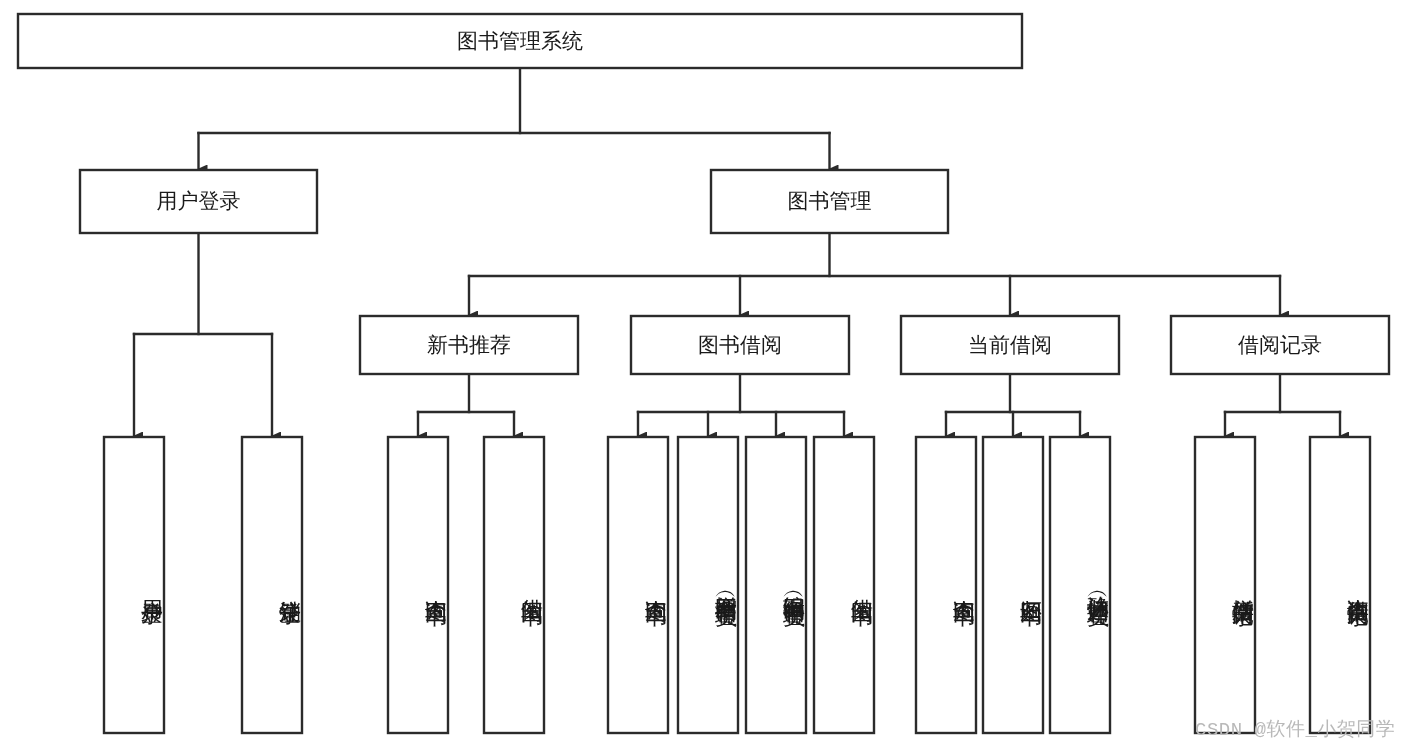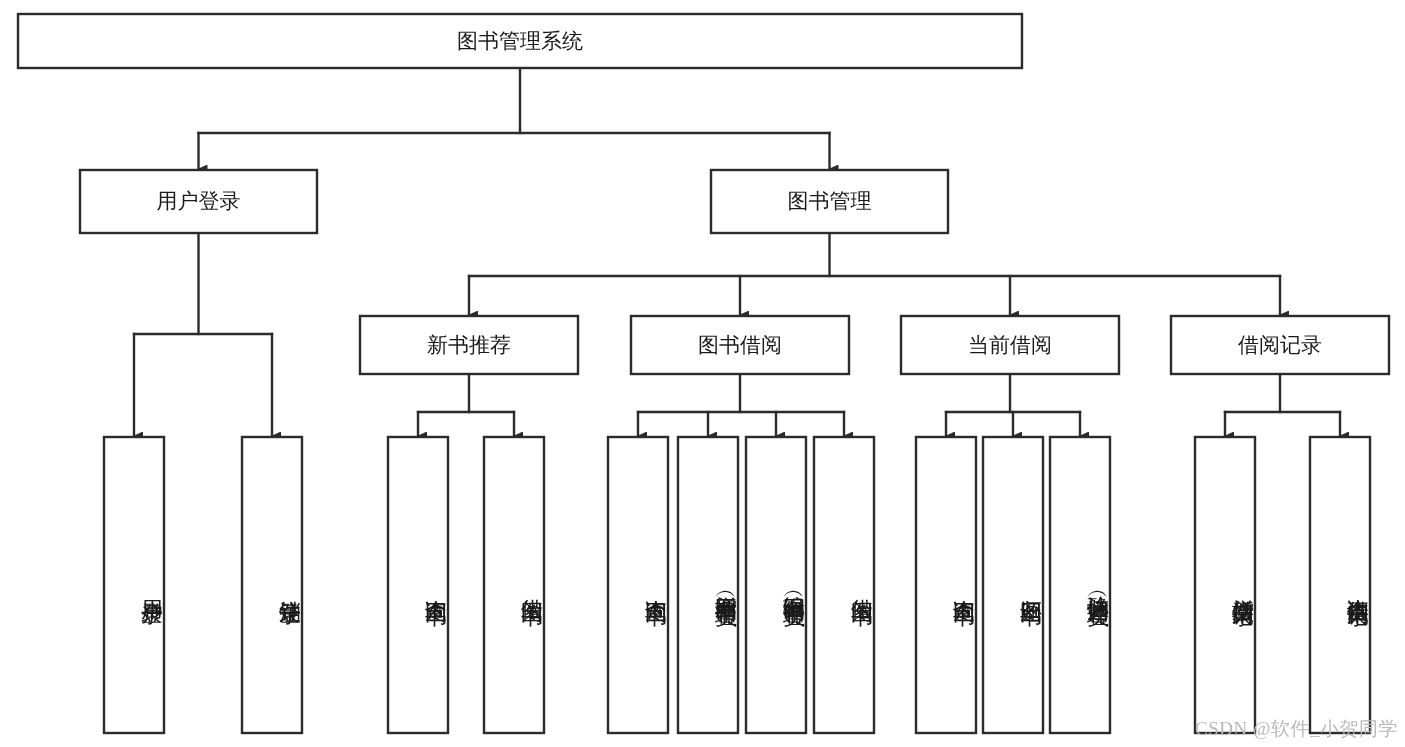--- a/index.html
+++ b/index.html
@@ -54,21 +54,21 @@
     font-family: "Liberation Sans", "DejaVu Sans", sans-serif;
     font-size: 22px;
     line-height: 1.05;
     letter-spacing: 1.5px;
     color: #1a1a1a;
     white-space: nowrap;
     pointer-events: none;
   }
   .watermark {
     position: absolute;
-    font-family: Liberation Serif, serif;
+    font-family: Liberation Mono, monospace;
     font-size: 19px;
     color: #b9b9b9;
     white-space: nowrap;
     letter-spacing: 0.5px;
   }
 </style>
 </head>
 <body>
 
 <div id="diagram-root">

